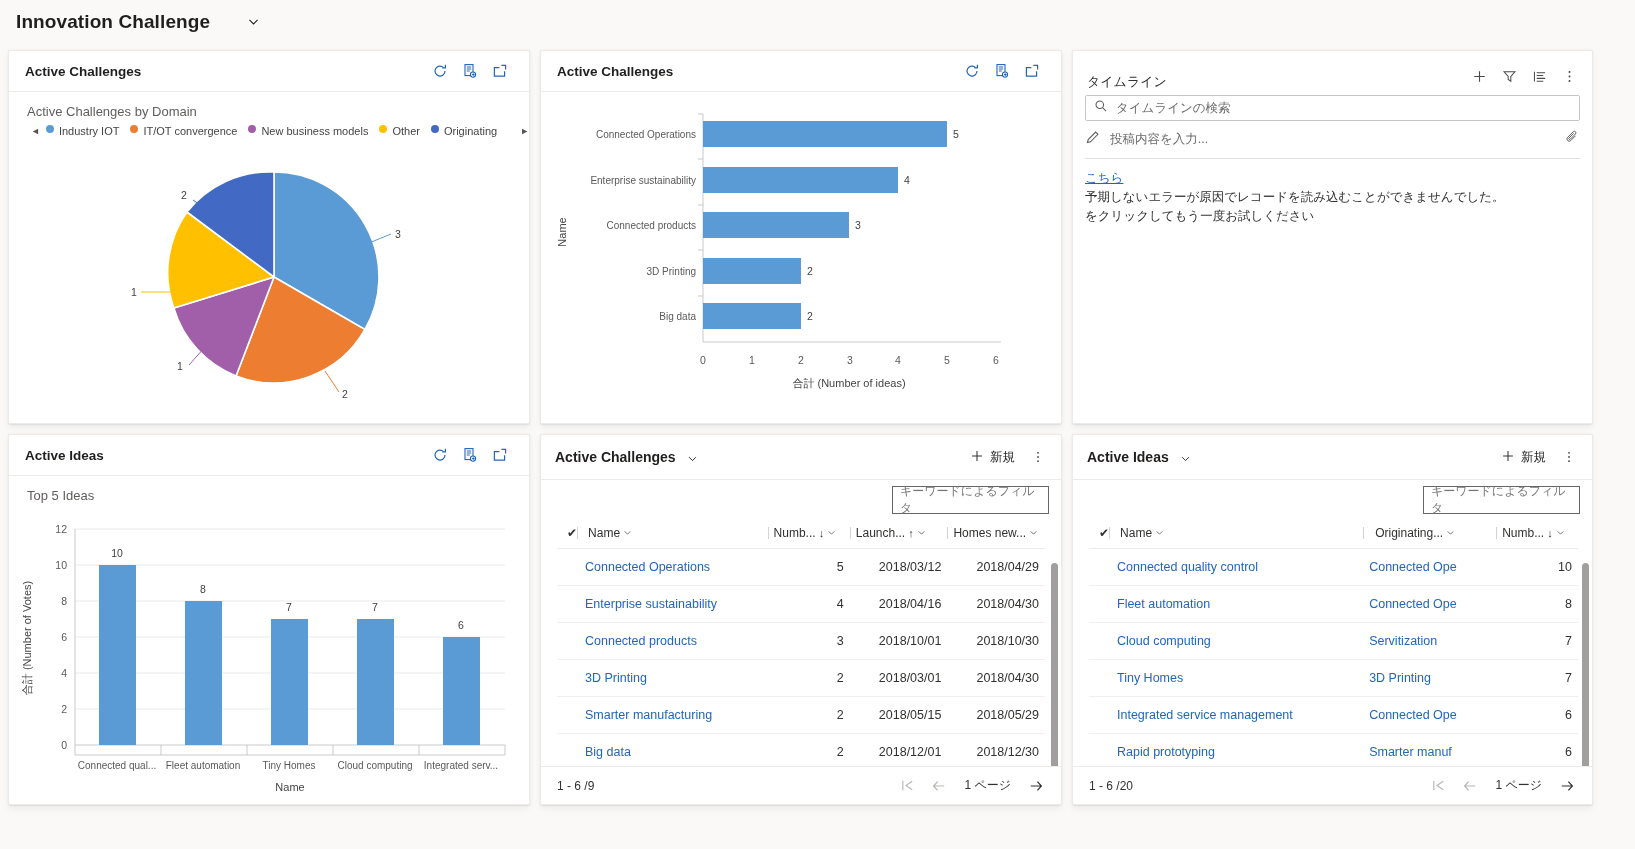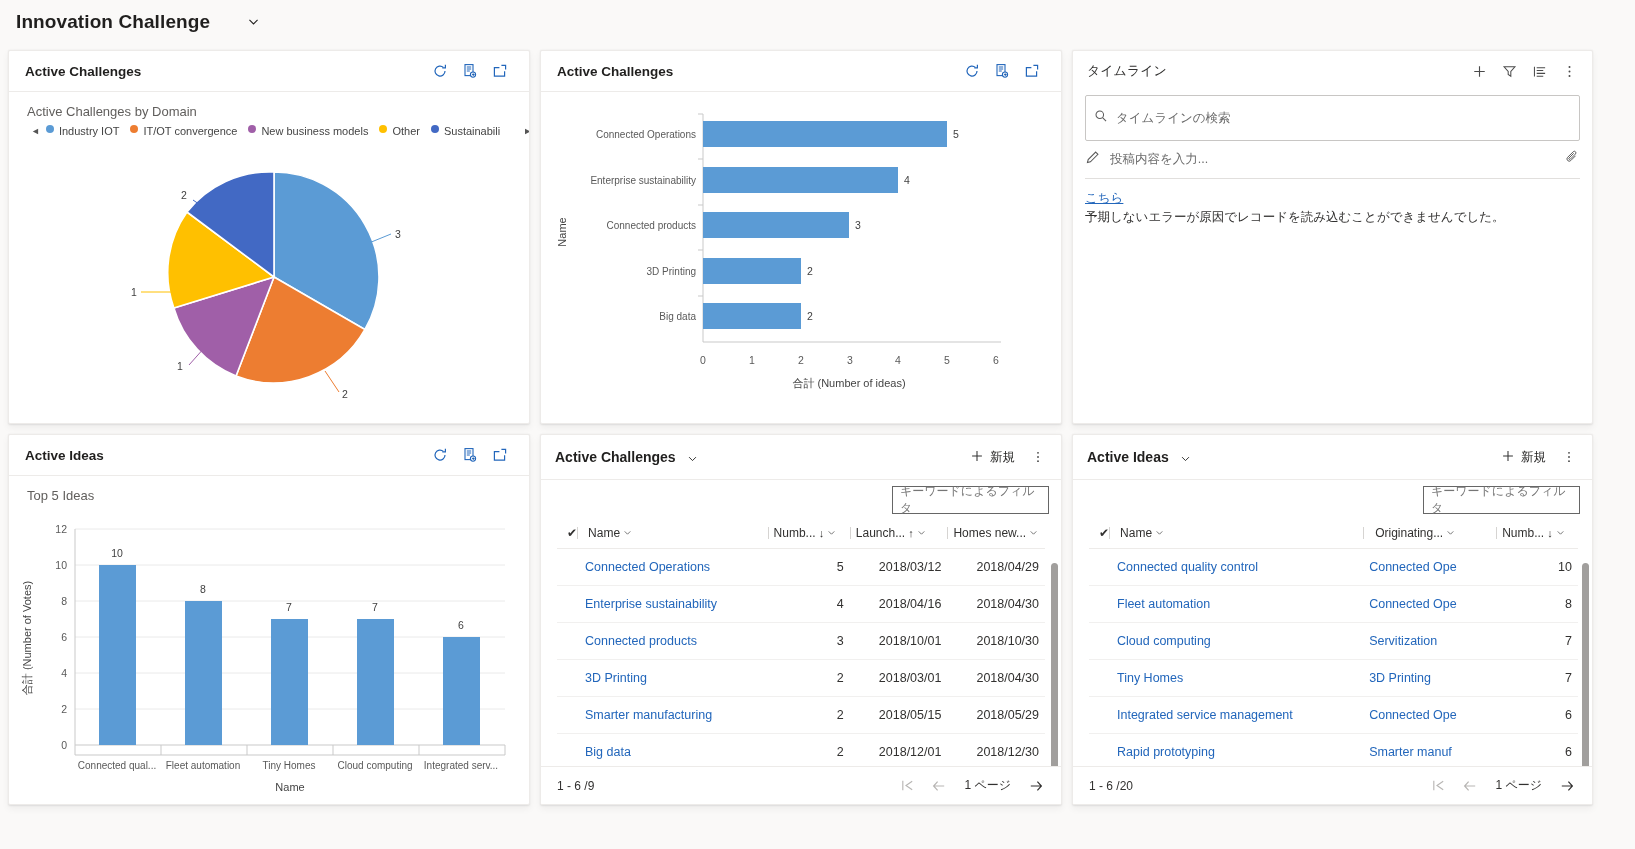--- a/index.html
+++ b/index.html
@@ -81,27 +81,27 @@
   
   .pie-wrap { position: relative; width: 100%; height: 280px; }
 
   
   .axis-t { font-size: 10.5px; fill: #595959; font-family: "Liberation Sans", sans-serif; }
   .axis-t.cat { font-size: 10px; }
   .val-t { font-size: 10.5px; fill: #3f3f3f; font-family: "Liberation Sans", sans-serif; }
   .axis-title { font-size: 11px; fill: #444; font-family: "Liberation Sans", sans-serif; }
 
   
-  .tl-head { height: 40px; flex: 0 0 40px; display:flex; align-items:center; padding: 0 8px 0 14px;
+  .tl-head { height: 40px; flex: 0 0 40px; display:flex; align-items:flex-end; padding: 0 8px 0 14px;
              border-bottom: none; }
   .tl-title { font-size: 13px; color: #323130; }
   .tl-search {
-    margin: 4px 12px 0 12px; height: 46px;
+    margin: 4px 12px 0 12px; height: 14px;
     border: 1px solid #c8c6c4; border-radius: 2px;
-    display: flex; align-items: center; padding: 0 8px; background: #fff;
+    display: flex; align-items: center; padding: 12px 8px; background: #fff;
   }
   .tl-search .ph { font-size: 12.5px; color: #6b6b6b; margin-left: 8px; }
   .tl-note {
     margin: 0 12px; height: 38px; display: flex; align-items: center;
     border-bottom: 1px solid #e1dfdd;
   }
   .tl-note .ph { font-size: 12.5px; color: #6b6b6b; margin-left: 10px; }
   .tl-note .clip { margin-left: auto; color: #555; }
   .tl-msg { padding: 10px 14px 0 12px; font-size: 12.5px; color: #323130; line-height: 1.5; }
   .tl-link { color: #2266bb; text-decoration: underline; cursor: pointer; }
@@ -215,21 +215,21 @@
           <span class="legend-item">
             <span class="legend-dot" style="background:#a05fa8"></span>
             <span>New business models</span>
           </span>
           <span class="legend-item">
             <span class="legend-dot" style="background:#ffc000"></span>
             <span>Other</span>
           </span>
           <span class="legend-item">
             <span class="legend-dot" style="background:#4269c4"></span>
-            <span>Sustainabili</span>
+            <span>Originating</span>
           </span>
           <span class="arrow" style="margin-left:6px">►</span>
         </div>
 
         <div class="pie-wrap">
           <svg width="520" height="280" viewBox="0 0 520 280">
 
             <path d="M265 140 L265 35 A105 105 0 0 1 355.93 192.5 Z" fill="#5b9bd5" stroke="#fff" stroke-width="1.6"></path>
 
             <path d="M265 140 L355.93 192.5 A105 105 0 0 1 227.04 239.0 Z" fill="#ed7d31" stroke="#fff" stroke-width="1.6"></path>
@@ -377,20 +377,21 @@
         <span class="clip">
           <svg width="15" height="15" viewBox="0 0 16 16">
               <path d="M11.2 6.2l-5 5a2.4 2.4 0 0 1-3.4-3.4l6-6a1.7 1.7 0 0 1 2.4 2.4l-5.6 5.6a.9.9 0 0 1-1.3-1.3l5-5" fill="none" stroke="#5a5a5a" stroke-width="1.05"></path>
             </svg>
         </span>
       </div>
 
       <div class="tl-msg">
         <div><span class="tl-link">こちら</span></div>
         <div>予期しないエラーが原因でレコードを読み込むことができませんでした。</div>
+        <div>をクリックしてもう一度お試しください</div>
       </div>
     </div>
 
     <div class="card">
       <div class="card-head">
         <span class="card-title">Active Ideas</span>
         <span class="spacer"></span>
         <span class="icon-btn">
           <svg width="16" height="16" viewBox="0 0 16 16">
               <path d="M13 8a5 5 0 1 1-1.6-3.6" fill="none" stroke="#2266bb" stroke-width="1.2"></path>

